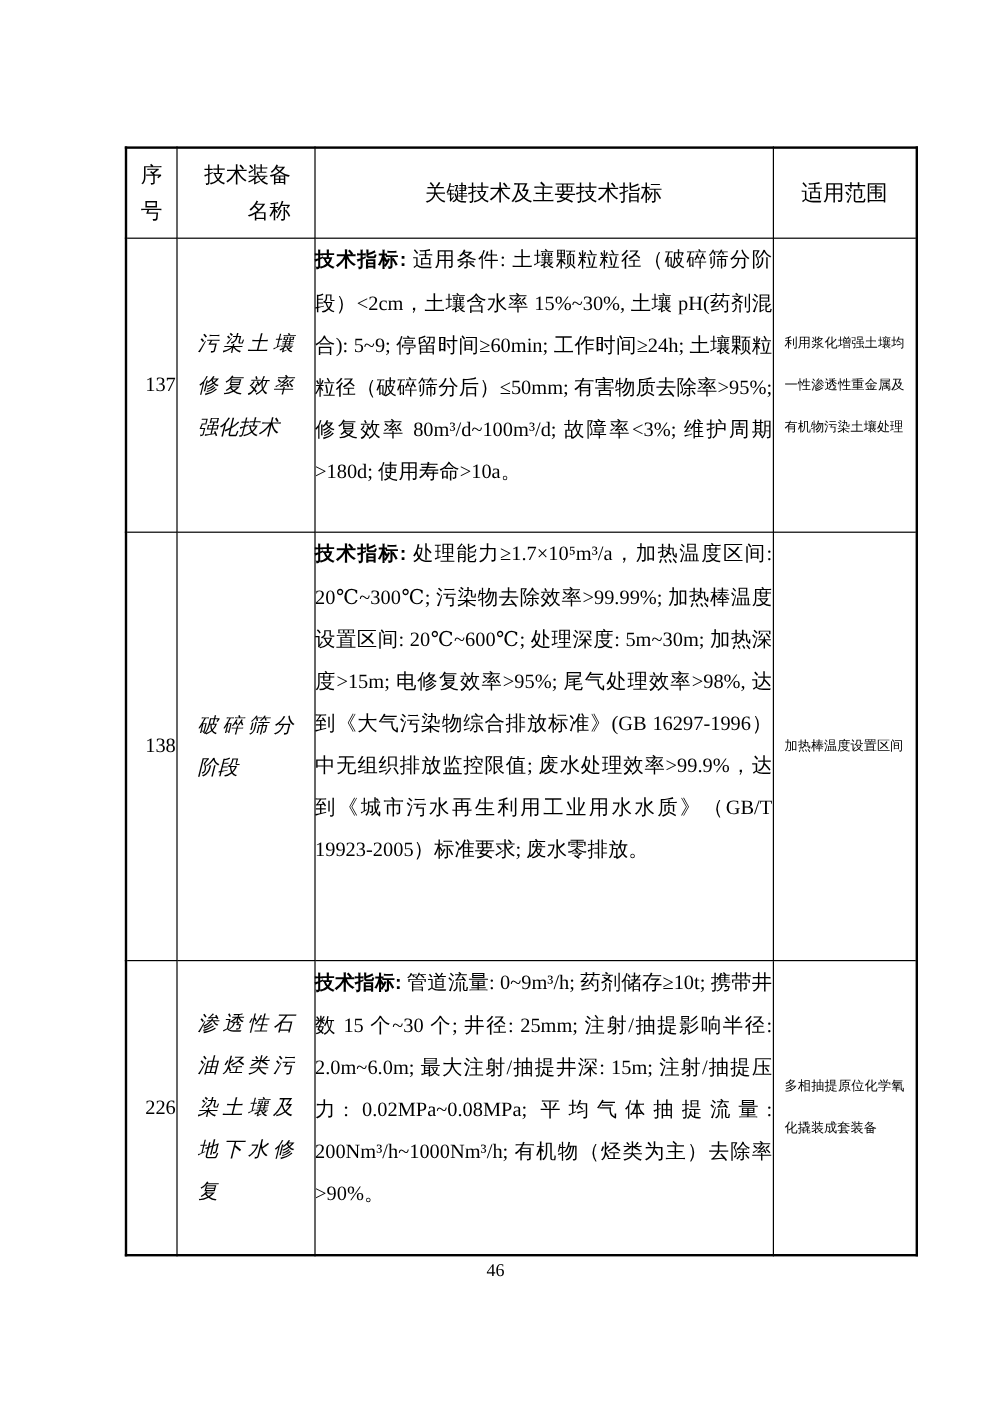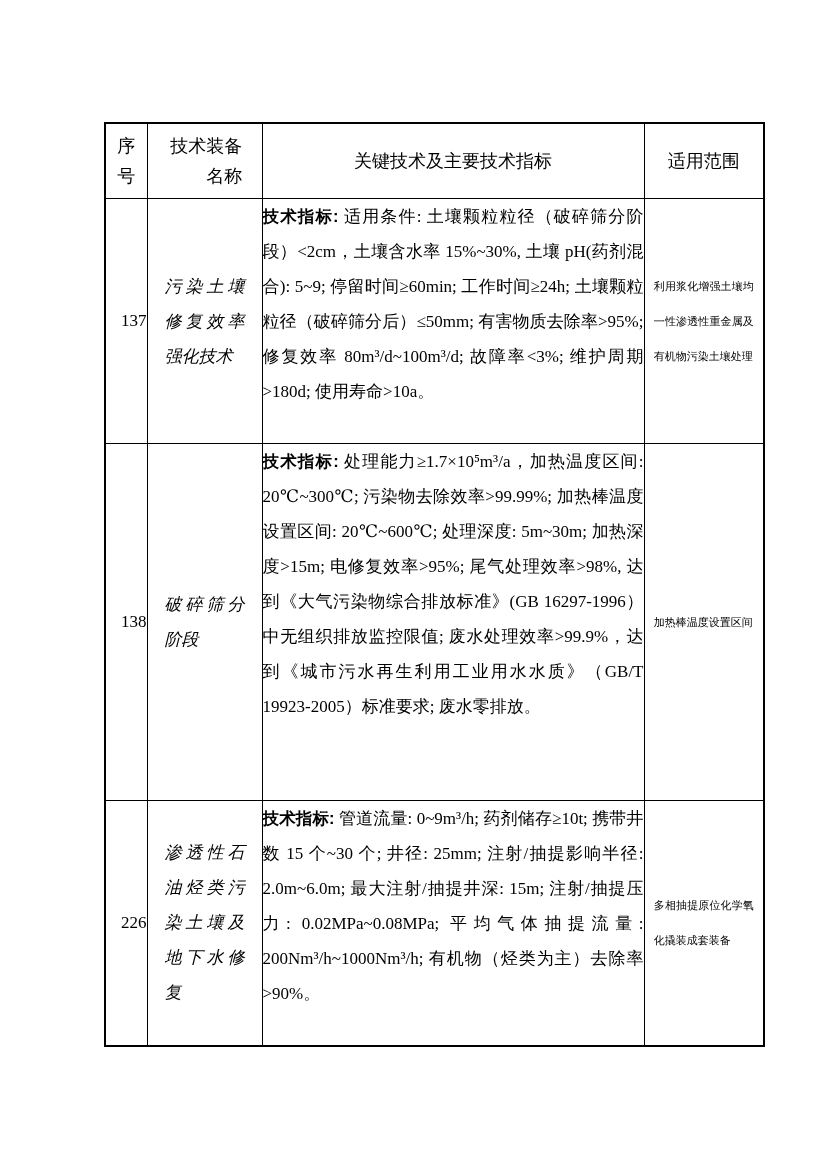--- a/index.html
+++ b/index.html
@@ -170,14 +170,15 @@
           <strong>技术指标:</strong>
           <span>管道流量: 0~9m³/h; 药剂储存≥10t; 携带井数 15 个~30 个; 井径: 25mm; 注射/抽提影响半径: 2.0m~6.0m; 最大注射/抽提井深: 15m; 注射/抽提压力: 0.02MPa~0.08MPa; 平均气体抽提流量: 200Nm³/h~1000Nm³/h; 有机物（烃类为主）去除率&gt;90%。</span>
         </td>
         <td class="scope-cell">
           <span class="cjk-block">多相抽提原位化学氧化撬装成套装备</span>
         </td>
       </tr>
     </tbody>
   </table>
 
+  <div class="page-number">46</div>
 
 </div>
 
 </body></html>

